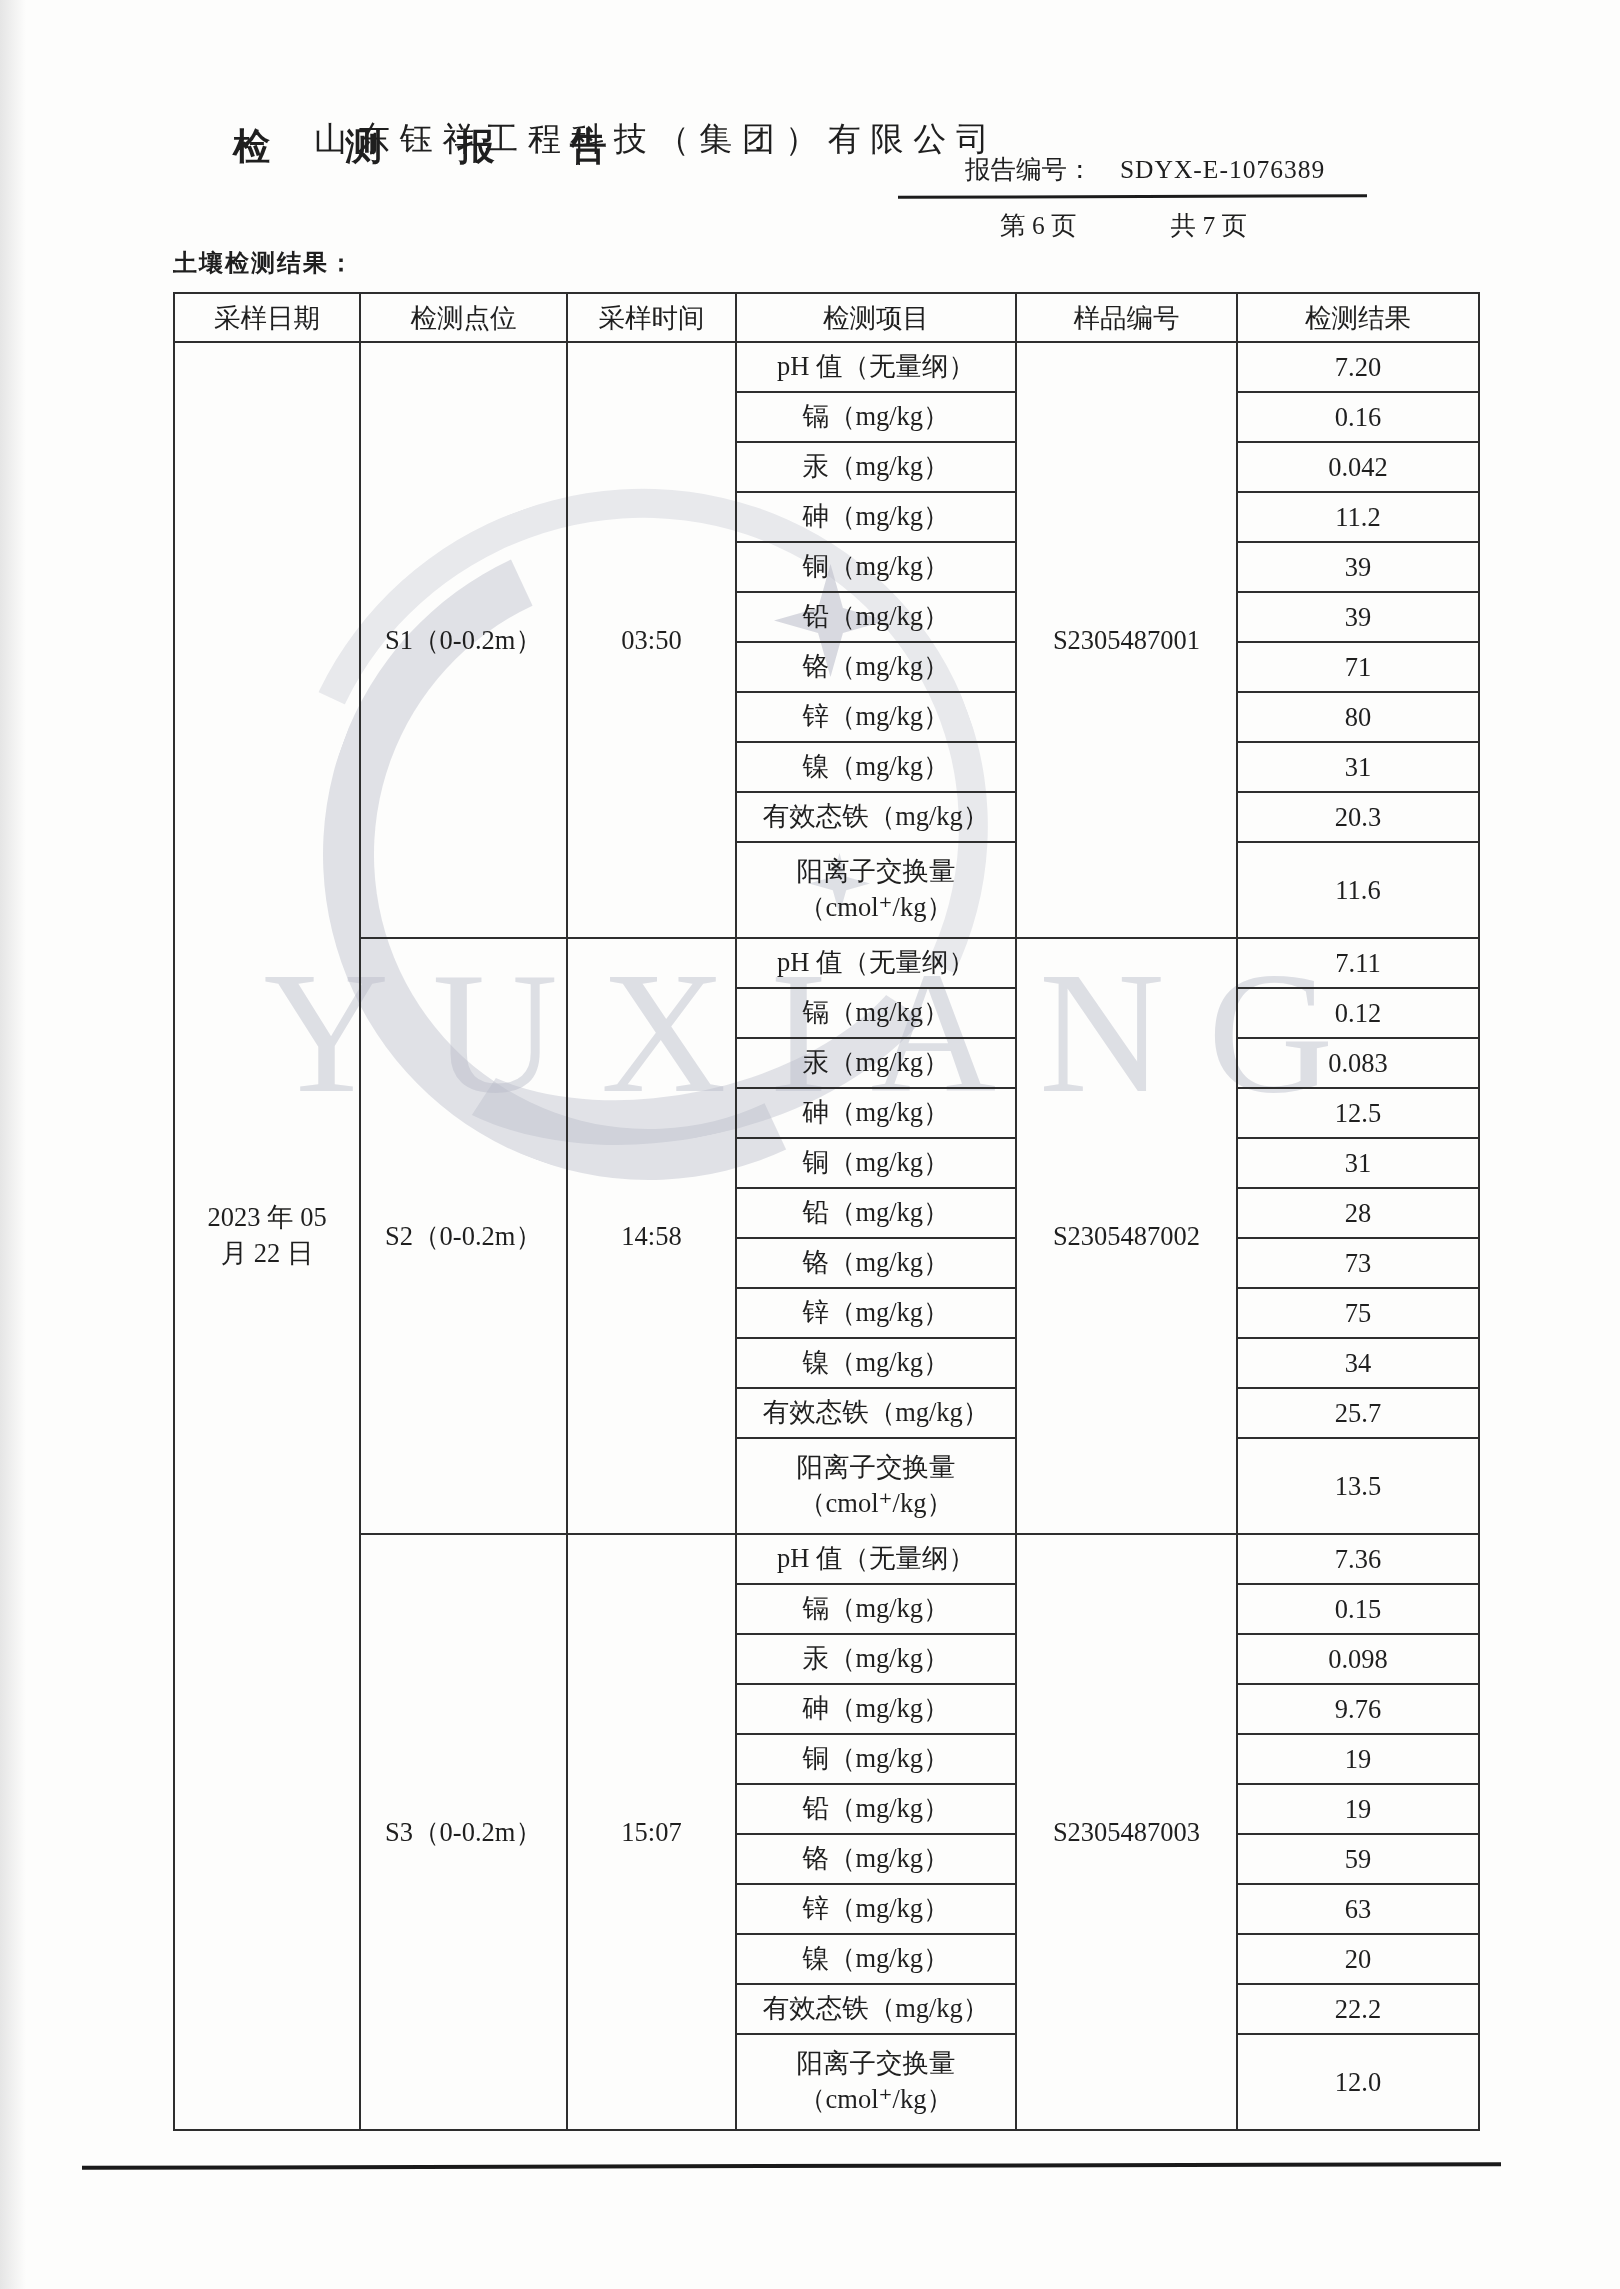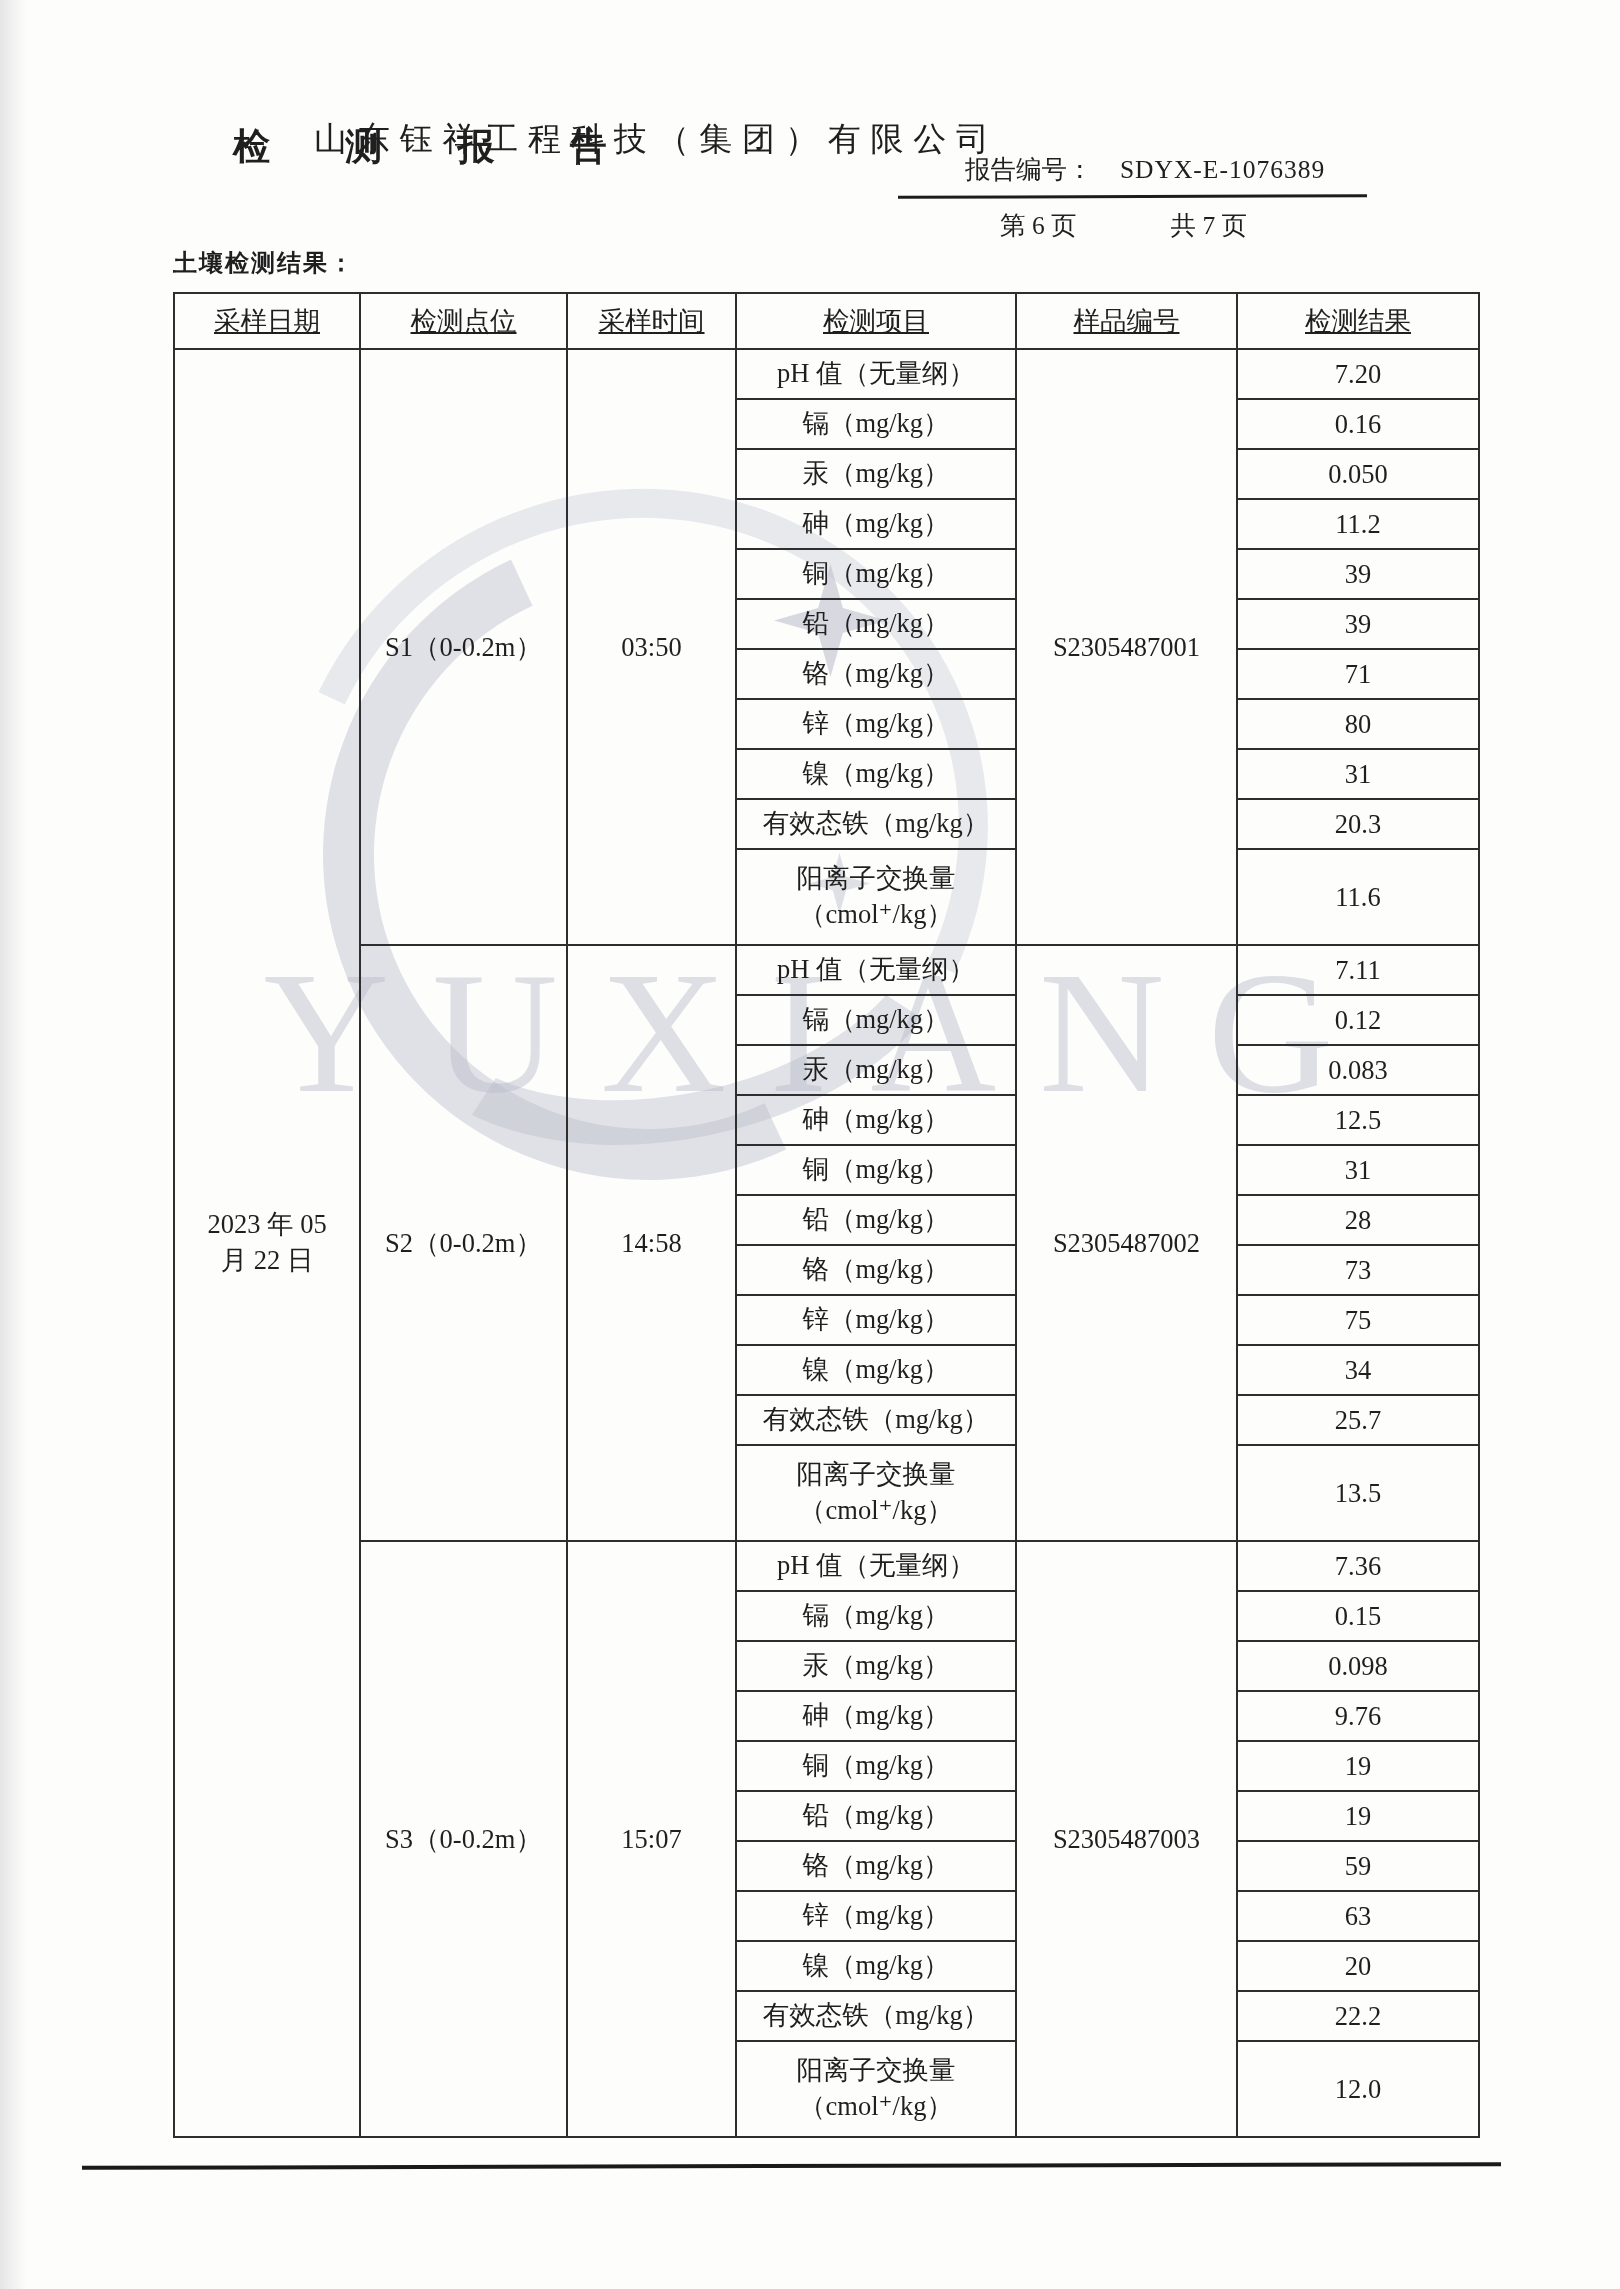--- a/index.html
+++ b/index.html
@@ -91,21 +91,21 @@
     border-collapse:collapse;table-layout:fixed;
     width:1305px;
     font-size:26.5px;color:var(--ink);
   }
   table.results th,table.results td{
     border:2px solid var(--border);
     text-align:center;vertical-align:middle;
     padding:0 3.9px;background:transparent;
     font-weight:normal;
   }
-  table.results thead tr{height:56px;text-decoration:underline;}
+  table.results thead tr{height:49px;}
   table.results tbody tr{height:50px;}
   table.results tbody tr.tall{height:96px;}
   td.pre{white-space:pre-line;line-height:1.35;}
 
   
   .foot-line{
     position:absolute;left:82px;top:2164px;width:1419px;height:3.9px;
     background:#1a1a1a;z-index:1;transform:rotate(-.15deg);
   }
   .foot-note{
@@ -165,21 +165,21 @@
             <td class="pre">pH 值（无量纲）</td>
             <td rowspan="11">S2305487001</td>
             <td>7.20</td>
           </tr>
           <tr>
             <td class="pre">镉（mg/kg）</td>
             <td>0.16</td>
           </tr>
           <tr>
             <td class="pre">汞（mg/kg）</td>
-            <td>0.050</td>
+            <td>0.042</td>
           </tr>
           <tr>
             <td class="pre">砷（mg/kg）</td>
             <td>11.2</td>
           </tr>
           <tr>
             <td class="pre">铜（mg/kg）</td>
             <td>39</td>
           </tr>
           <tr>

